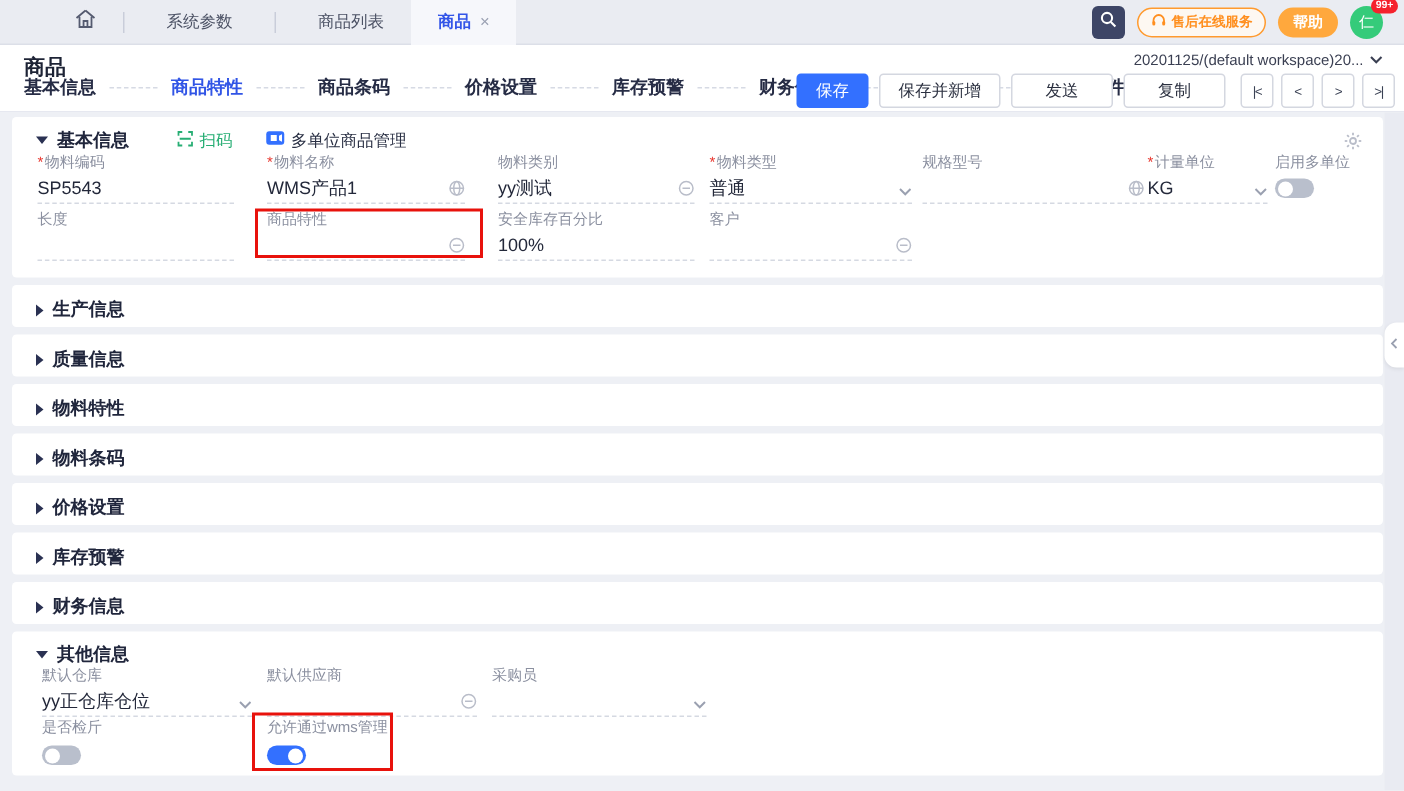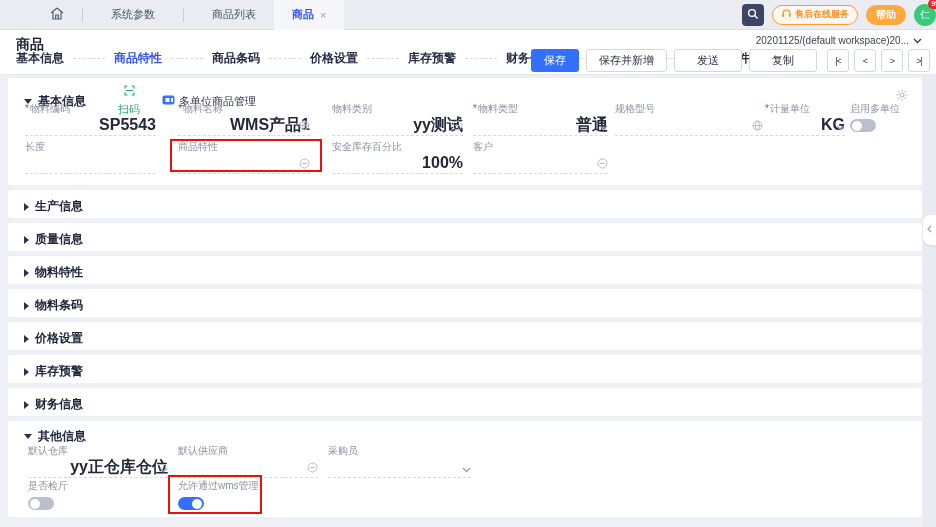--- a/index.html
+++ b/index.html
@@ -12,21 +12,21 @@
   .topbar { position:absolute; top:0; left:0; right:0; height:30px;
     background:#eaecf2; border-bottom:1px solid #dcdfe8;
     display:flex; align-items:center; }
   .home-btn { width:30px; height:30px; margin-left:42px; display:flex;
     align-items:center; justify-content:center; }
   .tb-divider { width:1px; height:14px; background:#c9cdda; margin:0 10px; }
   .tb-tab { height:40px; display:flex; align-items:center; padding:0 18px;
     font-size:11px; color:#4b5164; cursor:pointer; }
   .tb-tab.active { background:#f6f7fb; color:#3355e8; font-weight:bold; }
   .tb-tab .close { margin-left:6px; color:#9aa0b2; font-size:11px; font-weight:normal; }
-  .tb-right { margin-left:auto; display:flex; align-items:center; gap:8px; }
+  .tb-right { margin-left:auto; display:flex; align-items:center; gap:8px; padding-right:14px; }
   .search-btn { width:22px; height:22px; background:#3d4566; border-radius:4px;
     display:flex; align-items:center; justify-content:center; }
   .svc-btn { height:20px; border:1px solid #ff9a2e; color:#ff8f1f; background:#fdf8f2;
     border-radius:10px; font-size:9px; display:flex; align-items:center; gap:3px;
     padding:0 8px; font-weight:bold; }
   .help-btn { height:20px; background:#ffa83d; color:#fff; border-radius:10px;
     font-size:10px; display:flex; align-items:center; padding:0 10px; font-weight:bold; }
   .avatar-wrap { position:relative; }
   .avatar { width:22px; height:22px; border-radius:50%; background:#35cb7a; color:#fff;
     font-size:10px; display:flex; align-items:center; justify-content:center; }
@@ -56,29 +56,29 @@
   
   .content { position:absolute; top:75px; left:0; right:0; bottom:0; background:#eef0f5; }
   .card { position:absolute; left:8px; width:914px; background:#fff; border-radius:3px; }
   .sec-head { position:absolute; top:7px; left:16px; display:flex; align-items:center; gap:6px; }
   .caret-down { width:0; height:0; border-left:4px solid transparent; border-right:4px solid transparent;
     border-top:5px solid #2a3152; }
   .caret-right { width:0; height:0; border-top:4px solid transparent; border-bottom:4px solid transparent;
     border-left:5px solid #2a3152; }
   .sec-title { font-size:12px; font-weight:bold; color:#20263c; }
   .tool-link { display:flex; align-items:center; gap:4px; font-size:11px; cursor:pointer; }
-  .tool-link.green { color:#27ae74; margin-left:26px;flex-direction:column; }
+  .tool-link.green { color:#27ae74; margin-left:26px; }
   .tool-link.dark { color:#2a3044; margin-left:16px; }
   .gear { position:absolute; right:14px; top:9px; cursor:pointer; }
 
   .field { position:absolute; height:34px; border-bottom:1px dashed #d5d9e2; }
   .field.noline { border-bottom:none; }
   .flabel { font-size:10px; color:#8b90a0; height:14px; line-height:14px; white-space:nowrap; }
   .req .flabel::before { content:"*"; color:#e8362e; margin-right:1px; }
-  .fvalue { font-size:16px; font-weight:bold; color:#23283a; height:18px; line-height:18px; white-space:nowrap;text-align:right; }
+  .fvalue { font-size:12px; font-weight:normal; color:#23283a; height:18px; line-height:18px; white-space:nowrap; }
   .ficon { position:absolute; right:0; bottom:4px; display:flex; }
 
   .toggle { width:26px; height:13px; border-radius:7px; position:relative; cursor:pointer; }
   .toggle.off { background:#b9bfcc; }
   .toggle.on  { background:#3370ff; }
   .toggle .knob { position:absolute; top:1.5px; width:10px; height:10px; border-radius:50%; background:#fff; }
   .toggle.off .knob { left:2px; }
   .toggle.on  .knob { right:2px; }
 
   .redbox { position:absolute; border:2px solid #e8120c; pointer-events:none; z-index:5; }

